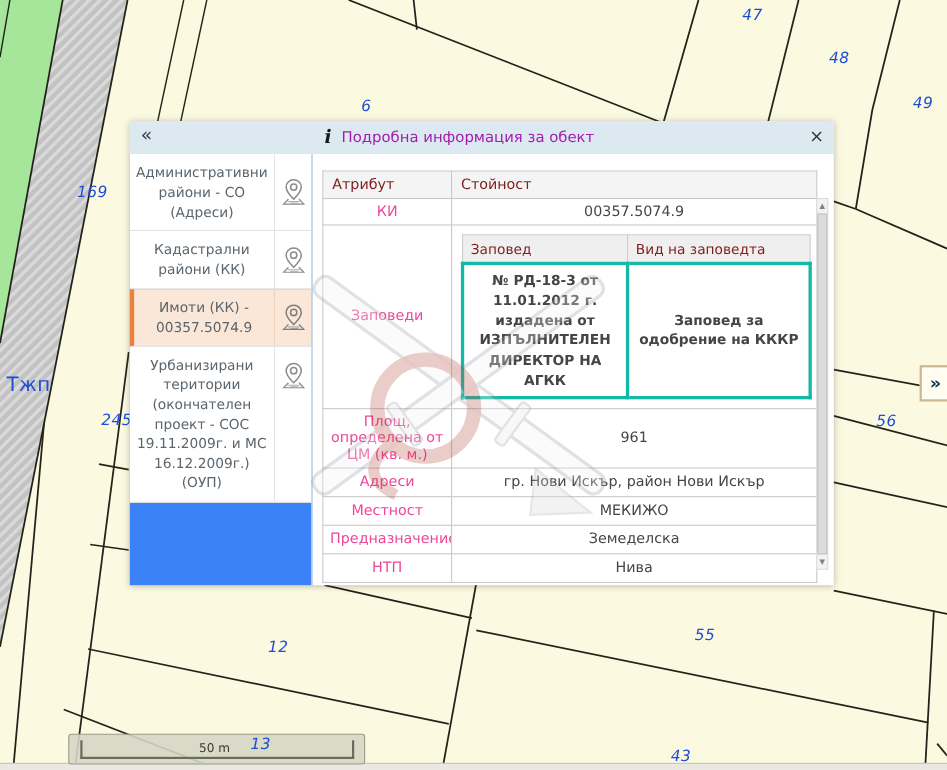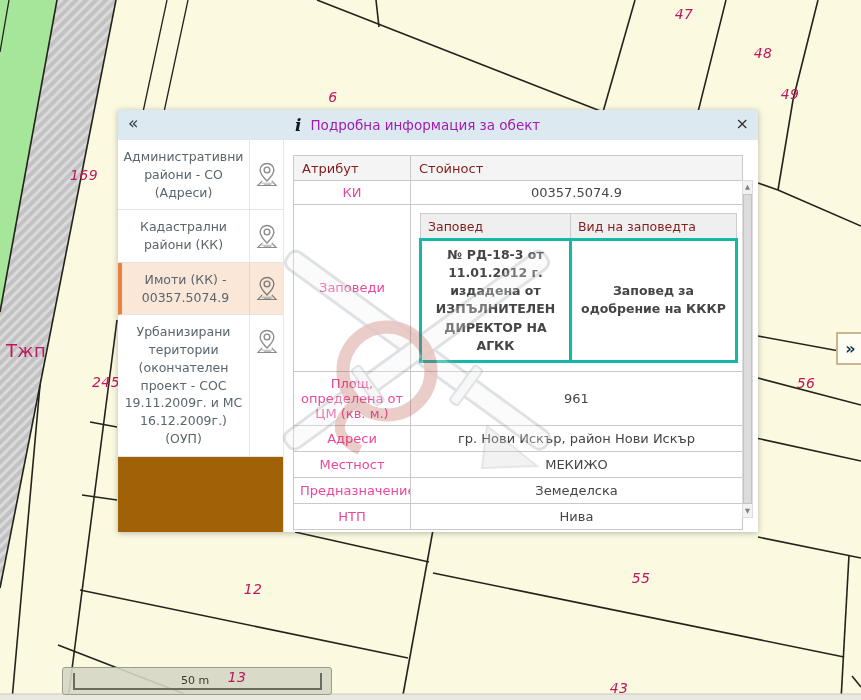--- a/index.html
+++ b/index.html
@@ -1,21 +1,21 @@
 <!DOCTYPE html>
 <html><head>
 <meta charset="utf-8">
 <style>
   html,body{margin:0;padding:0;}
   .stage{position:relative;width:861px;height:700px;overflow:hidden;background:#fcf9e1;
          font-family:"DejaVu Sans","Liberation Sans",sans-serif;}
   svg.map{position:absolute;left:0;top:0;z-index:1;}
   
   .pl{position:absolute;transform:translate(-50%,-50%);font-style:italic;font-size:14px;
-      color:#be185d;z-index:5;letter-spacing:.4px;white-space:nowrap;}
+      color:#1d4ed8;z-index:5;letter-spacing:.4px;white-space:nowrap;}
   .pl.upright{font-style:normal;font-size:18px;}
   
   .scalebar{position:absolute;left:62px;top:667px;width:268px;height:26px;z-index:4;
             background:rgba(213,215,197,.9);border:1px solid #9c9c8c;border-radius:3px;}
   .sb-bracket{position:absolute;left:10px;top:5px;width:245px;height:15px;
               border-left:2px solid #6b6b60;border-right:2px solid #6b6b60;border-bottom:2px solid #6b6b60;}
   .sb-scalelabel{position:absolute;left:118px;top:6px;font-size:11px;color:#3a3a32;}
   
   .expand-btn{position:absolute;left:836px;top:332px;width:29px;height:33px;z-index:10;
               background:#fffdf2;border:2px solid #cdb68d;box-sizing:border-box;cursor:pointer;
@@ -24,21 +24,21 @@
   .dialog{position:absolute;left:118px;top:110px;width:640px;height:422px;background:#fff;z-index:20;
           box-shadow:0 1px 6px rgba(60,60,60,.35);}
   .dlg-header{position:absolute;top:0;left:0;right:0;height:30px;background:#dde9f1;}
   .btn-collapse{position:absolute;left:10px;top:3px;font-size:17px;color:#2e3d46;cursor:pointer;}
   .title-group{position:absolute;left:177px;top:0;height:30px;display:flex;align-items:center;gap:9px;}
   .info-i{font-family:"DejaVu Serif","Liberation Serif",serif;font-style:italic;font-weight:bold;
           font-size:17px;color:#15181a;}
   .dlg-title{font-size:13.5px;color:#a21caf;}
   .btn-close{position:absolute;right:9px;top:4px;font-size:16px;color:#333;cursor:pointer;}
   
-  .sidebar{position:absolute;left:0;top:30px;bottom:0;width:166px;background:#a16207;
+  .sidebar{position:absolute;left:0;top:30px;bottom:0;width:166px;background:#3b82f6;
            border-right:1px solid #e6e6e6;box-sizing:border-box;}
   .sb-item{display:flex;align-items:stretch;border-bottom:1px solid #e3e3e3;background:#fff;cursor:pointer;}
   .sb-text{flex:1;padding:8px 5px;font-size:12.5px;line-height:1.42;color:#5a656d;text-align:center;}
   .sb-icon{width:33px;border-left:1px solid #e6e6e6;display:flex;align-items:center;justify-content:center;}
   .sb-item.selected{background:#fbe7d7;border-left:4px solid #e8823f;}
   .sb-item.selected .sb-icon{border-left:1px solid #edd2bd;}
   
   .tablewrap{position:absolute;left:175px;top:45px;}
   table.attr{border-collapse:collapse;font-size:13px;color:#454545;table-layout:fixed;width:449px;}
   .attr th,.attr td{border:1px solid #c9c9c9;overflow:hidden;}
@@ -105,21 +105,21 @@
       <polyline points="80,590 408,658"></polyline>
       <polyline points="58,645 200,700"></polyline>
     </g>
 
     <rect x="0" y="694" width="861" height="6" fill="#e9e9e1"></rect>
     <line x1="0" y1="694" x2="861" y2="694" stroke="#c9c9bd" stroke-width="1"></line>
   </svg>
 
   <span class="pl" style="left:684px;top:14px">47</span>
   <span class="pl" style="left:763px;top:53px">48</span>
-  <span class="pl" style="left:790px;top:94px">49</span>
+  <span class="pl" style="left:839px;top:94px">49</span>
   <span class="pl" style="left:333px;top:97px">6</span>
   <span class="pl" style="left:84px;top:175px">169</span>
   <span class="pl upright" style="left:26px;top:350px">Тжп</span>
   <span class="pl" style="left:106px;top:382px">245</span>
   <span class="pl" style="left:806px;top:383px">56</span>
   <span class="pl" style="left:253px;top:589px">12</span>
   <span class="pl" style="left:641px;top:578px">55</span>
   <span class="pl" style="left:237px;top:677px">13</span>
   <span class="pl" style="left:619px;top:688px">43</span>
 

